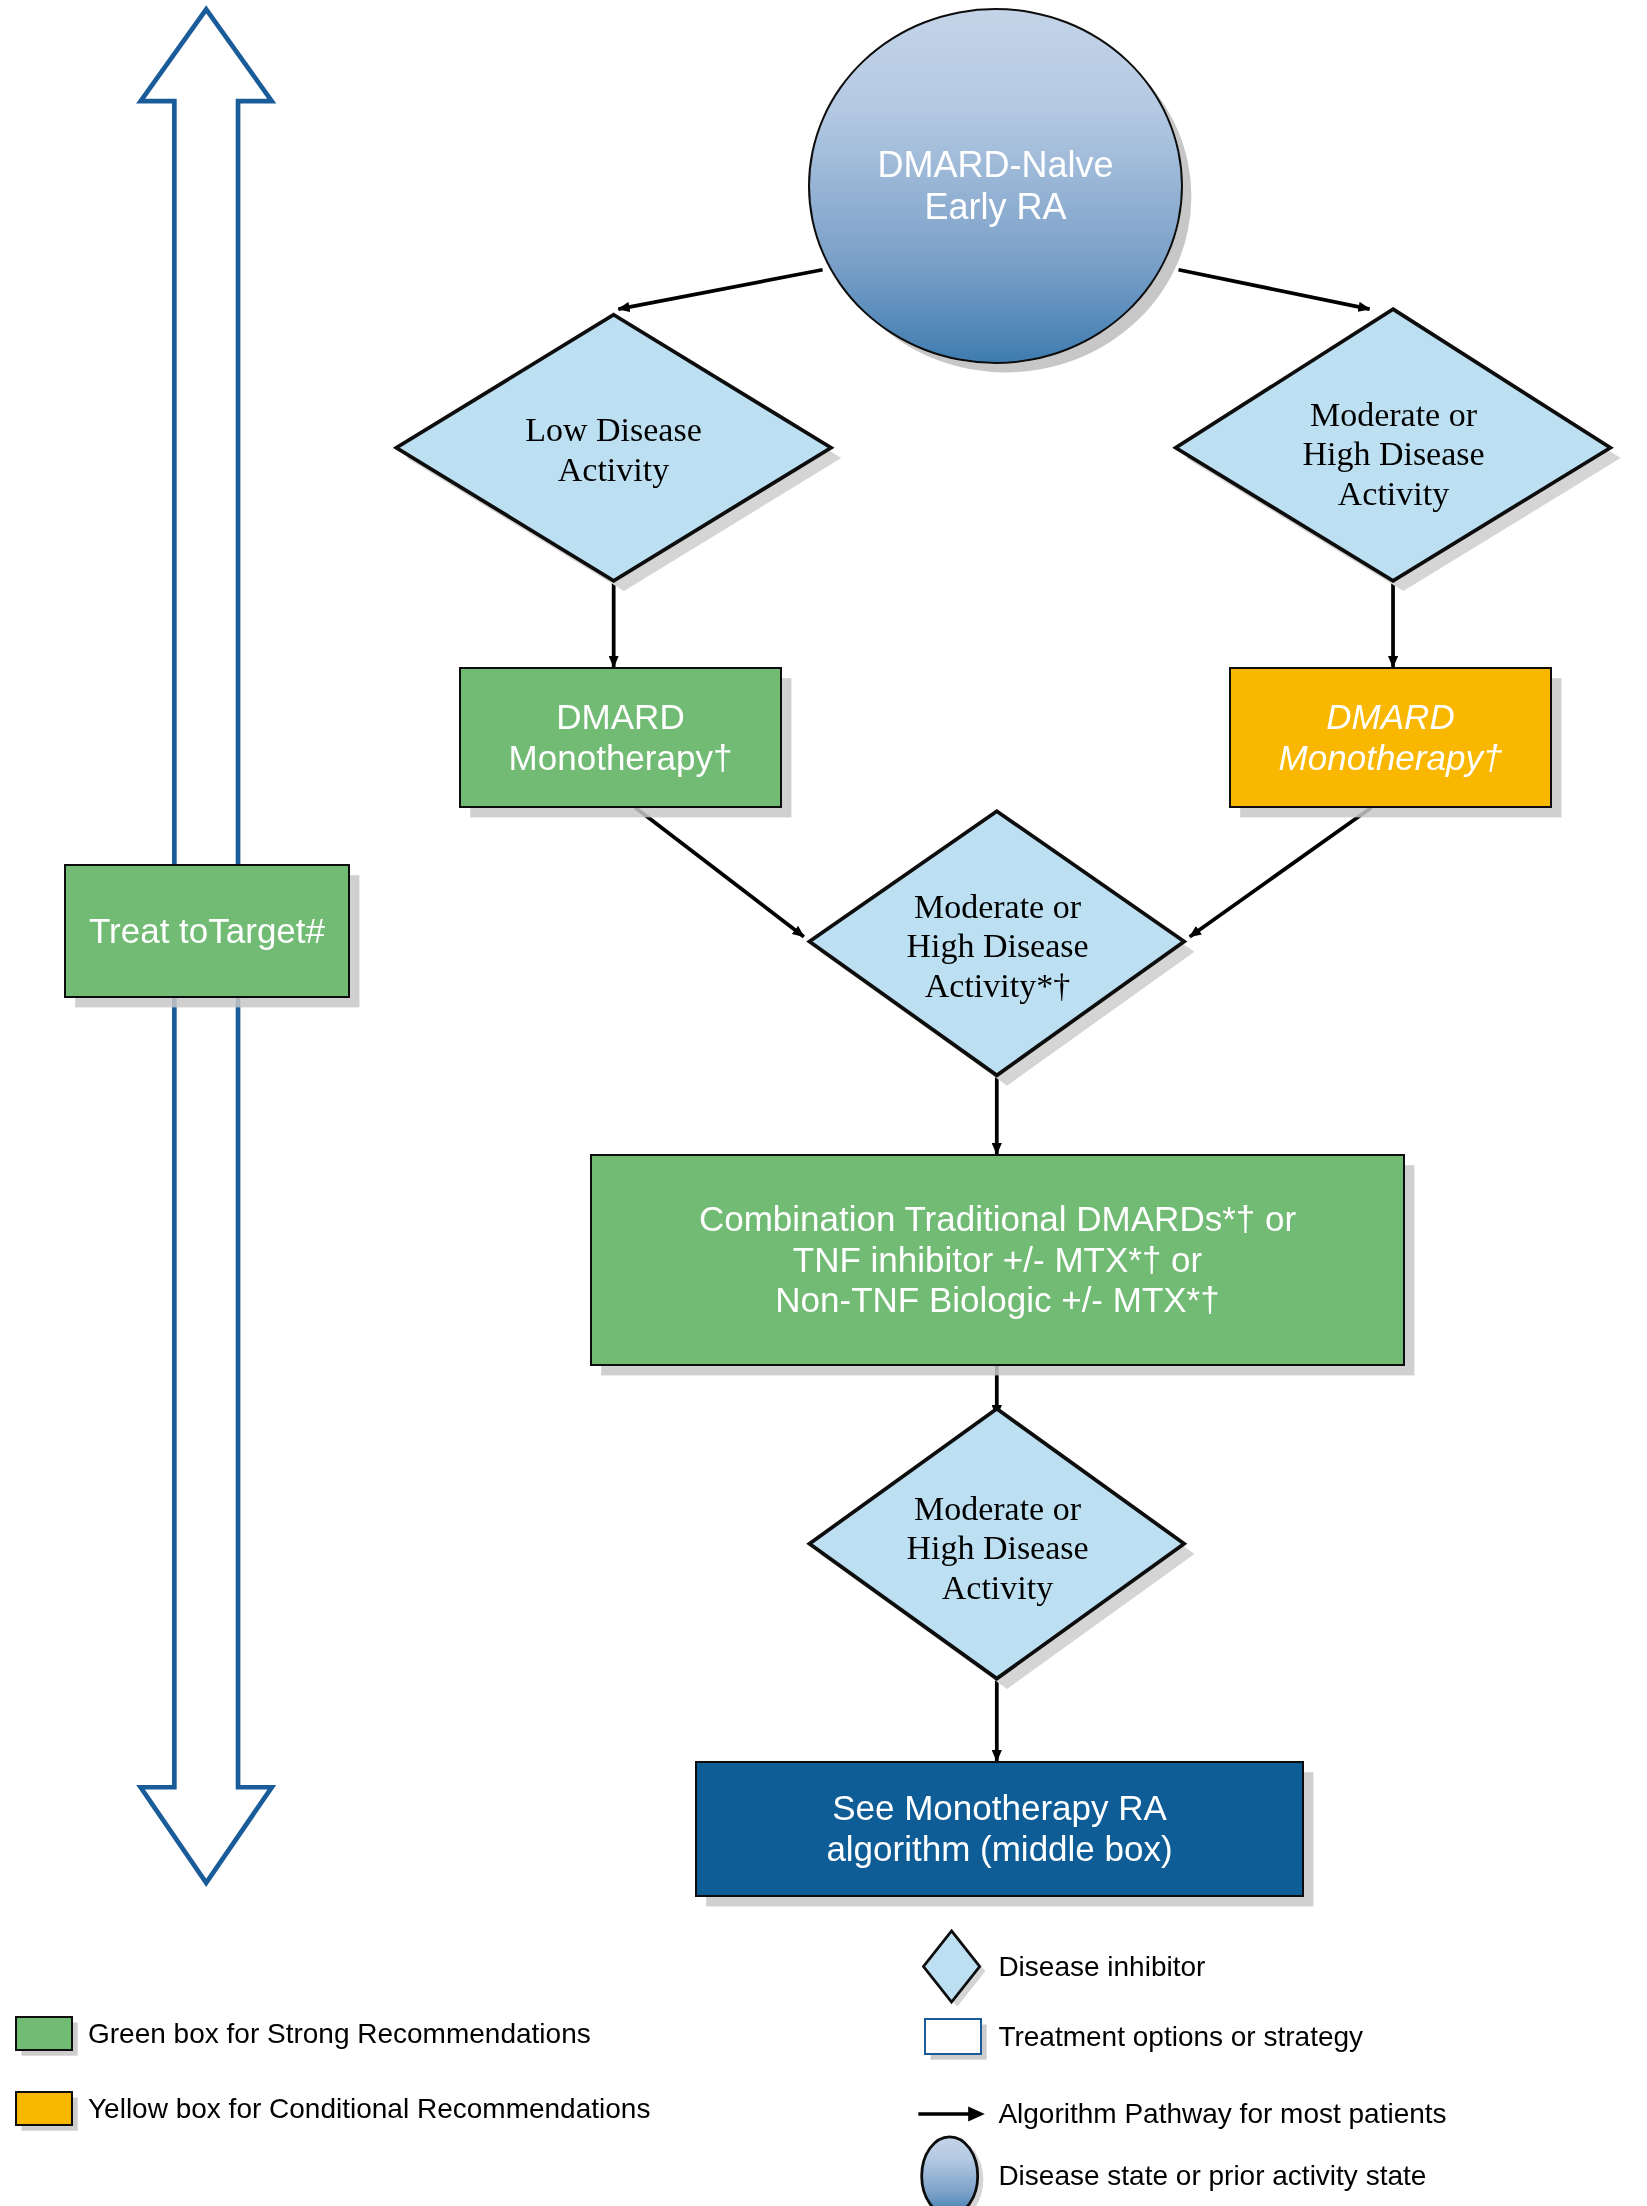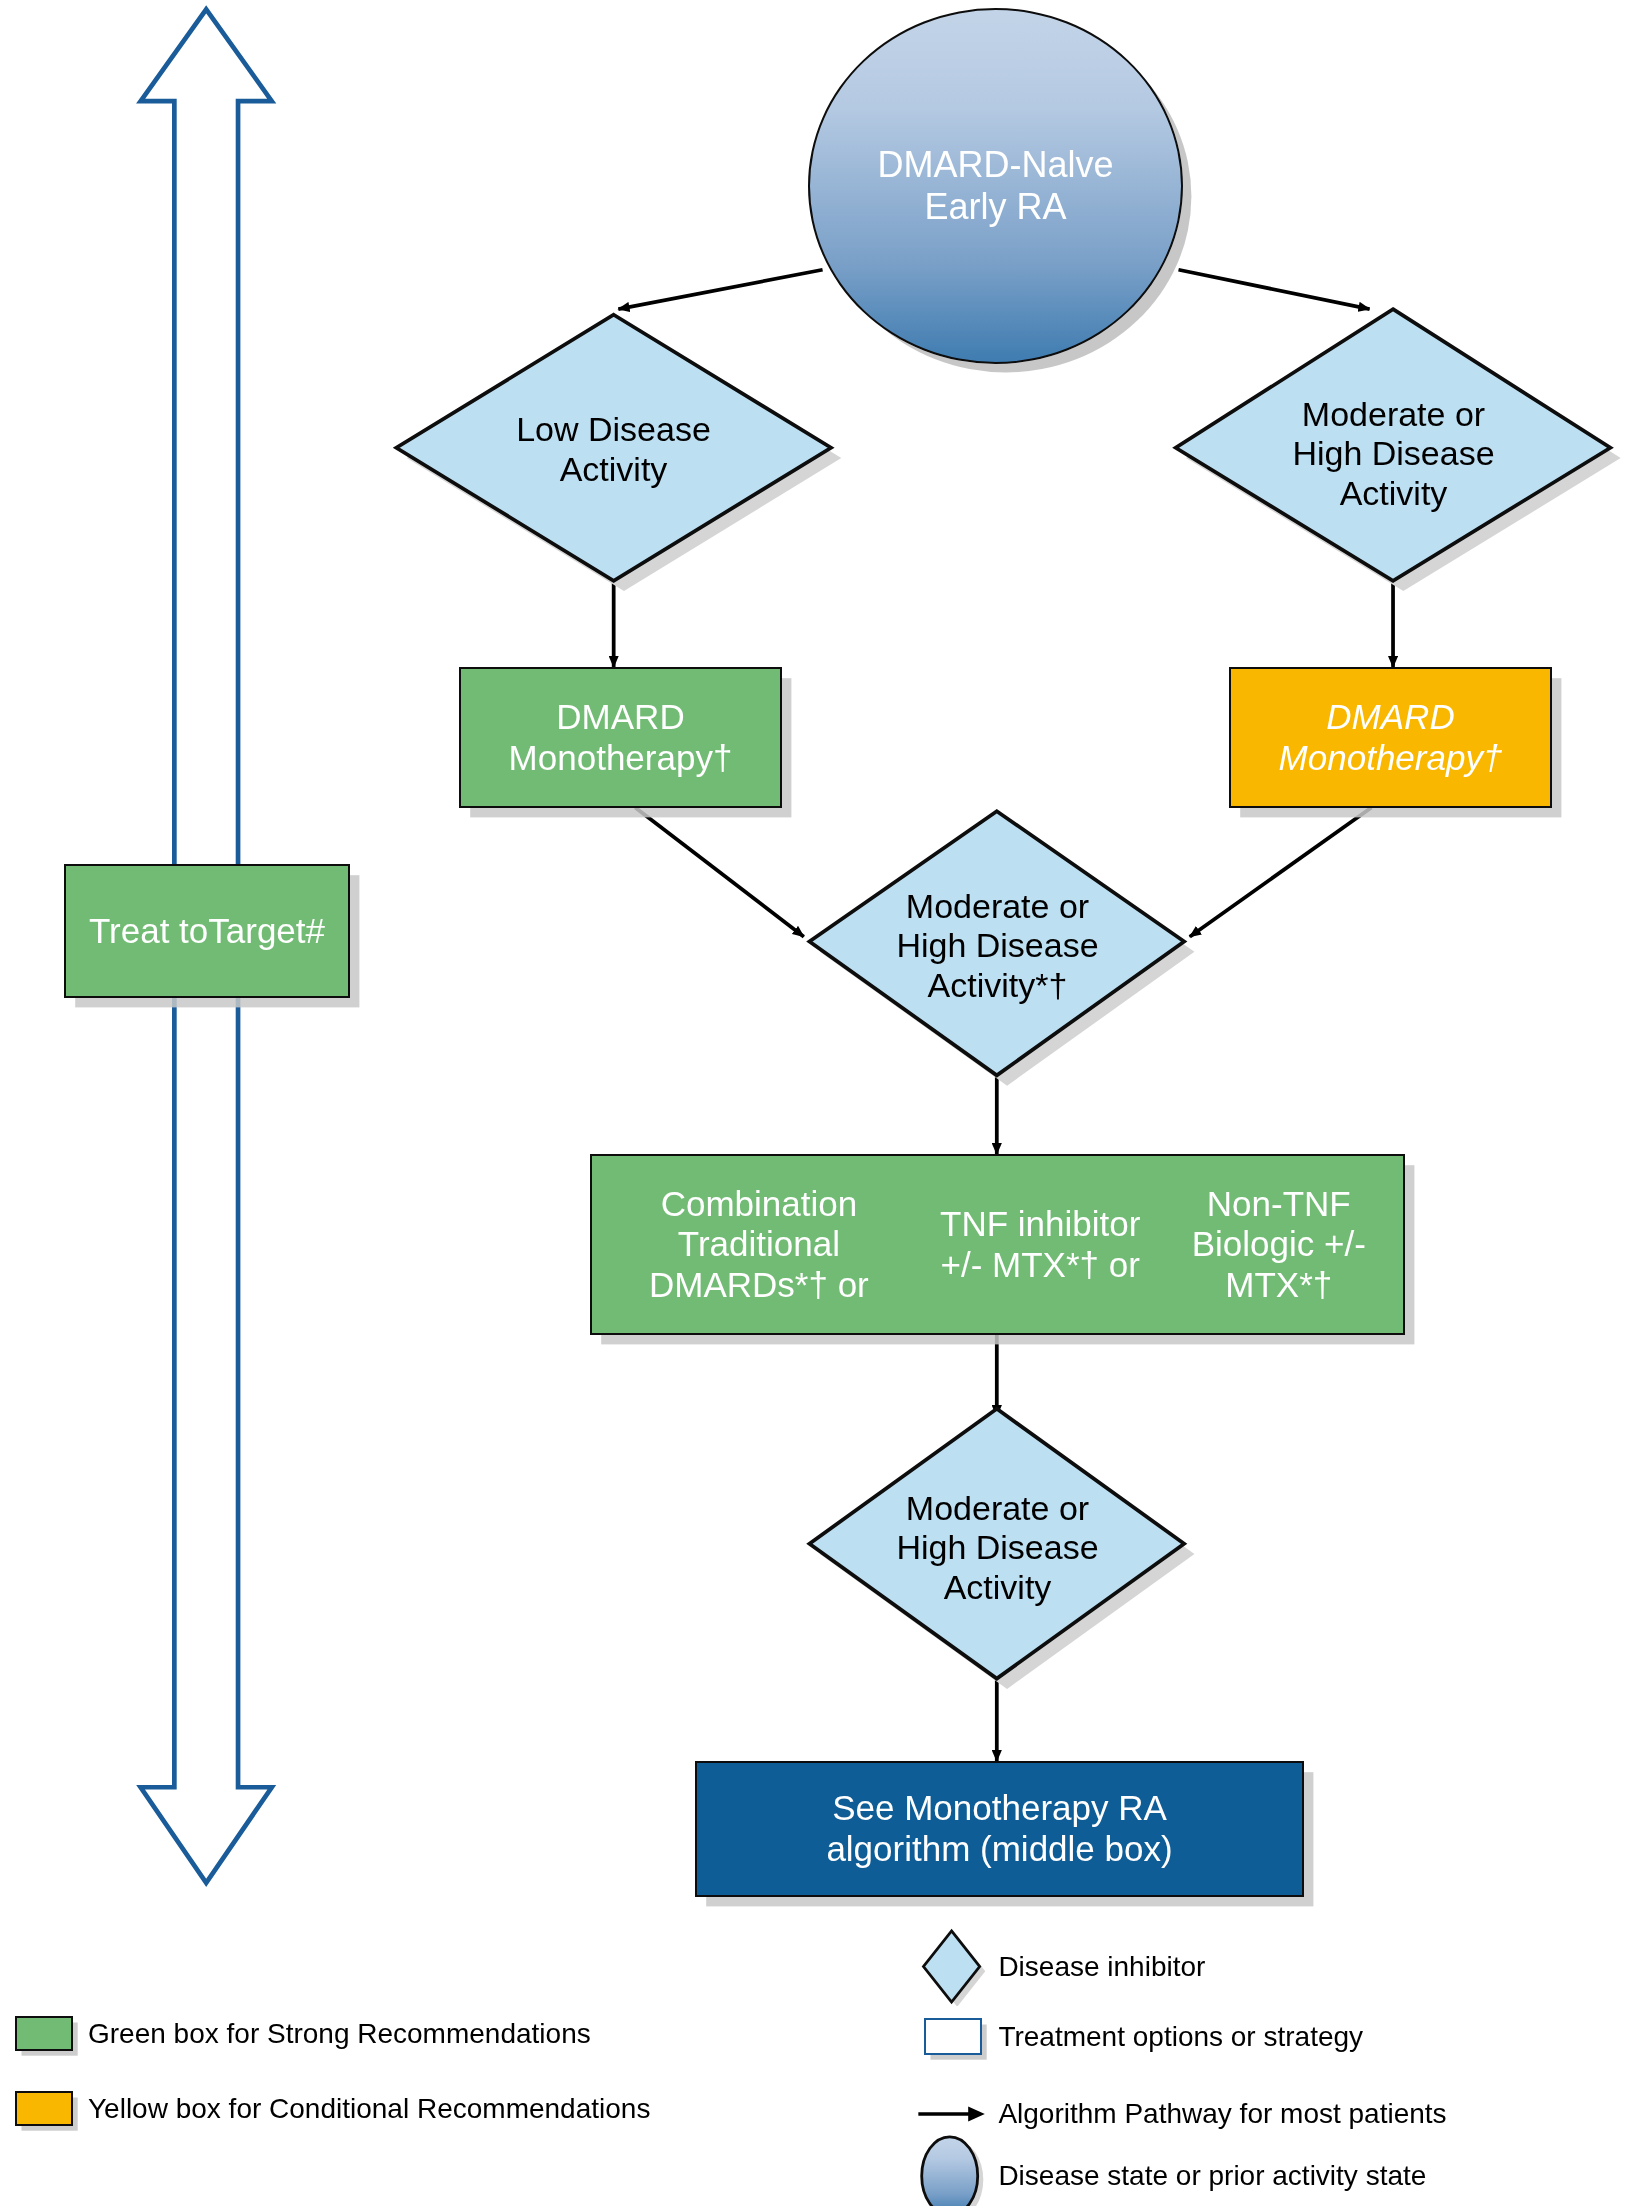--- a/index.html
+++ b/index.html
@@ -33,20 +33,21 @@
   .circle-node {
     border-radius: 50%;
     border: 2.8px solid #0d0d0d;
     background: linear-gradient(to bottom, #c3d4e8 0%, #b4c9e2 28%, #7aa0c8 72%, #3f7cb0 100%);
     color: #ffffff;
     box-shadow: 10.3px 10.3px 0 -1.9px rgba(180,180,180,0.75);
   }
   
   .diamond-node {
     background: transparent;
+    font-family: Liberation Serif, serif;
   }
   .diamond-node .dlabel {
     position: relative;
     z-index: 3;
     color: #000000;
   }
   
   .box-node {
     border: 2.8px solid #0d0d0d;
     box-shadow: 10.3px 10.3px 0 -0.9px rgba(200,200,200,0.85);
@@ -186,21 +187,21 @@
   <span>DMARD</span>
   <span>Monotherapy†</span>
 </div>
 
 <div class="node diamond-node" style="left:822px; top:871px; width:351px; height:150px; font-size:34px; flex-direction:column;">
   <span class="dlabel">Moderate or</span>
   <span class="dlabel">High Disease</span>
   <span class="dlabel">Activity*†</span>
 </div>
 
-<div class="node box-node box-green" style="left:590px; top:1154px; width:815px; height:181px; font-size:35px; flex-direction:row;">
+<div class="node box-node box-green" style="left:590px; top:1154px; width:815px; height:212px; font-size:35px; flex-direction:column;">
   <span>Combination Traditional DMARDs*† or</span>
   <span>TNF inhibitor +/- MTX*† or</span>
   <span>Non-TNF Biologic +/- MTX*†</span>
 </div>
 
 <div class="node diamond-node" style="left:822px; top:1473px; width:351px; height:150px; font-size:34px; flex-direction:column;">
   <span class="dlabel">Moderate or</span>
   <span class="dlabel">High Disease</span>
   <span class="dlabel">Activity</span>
 </div>

